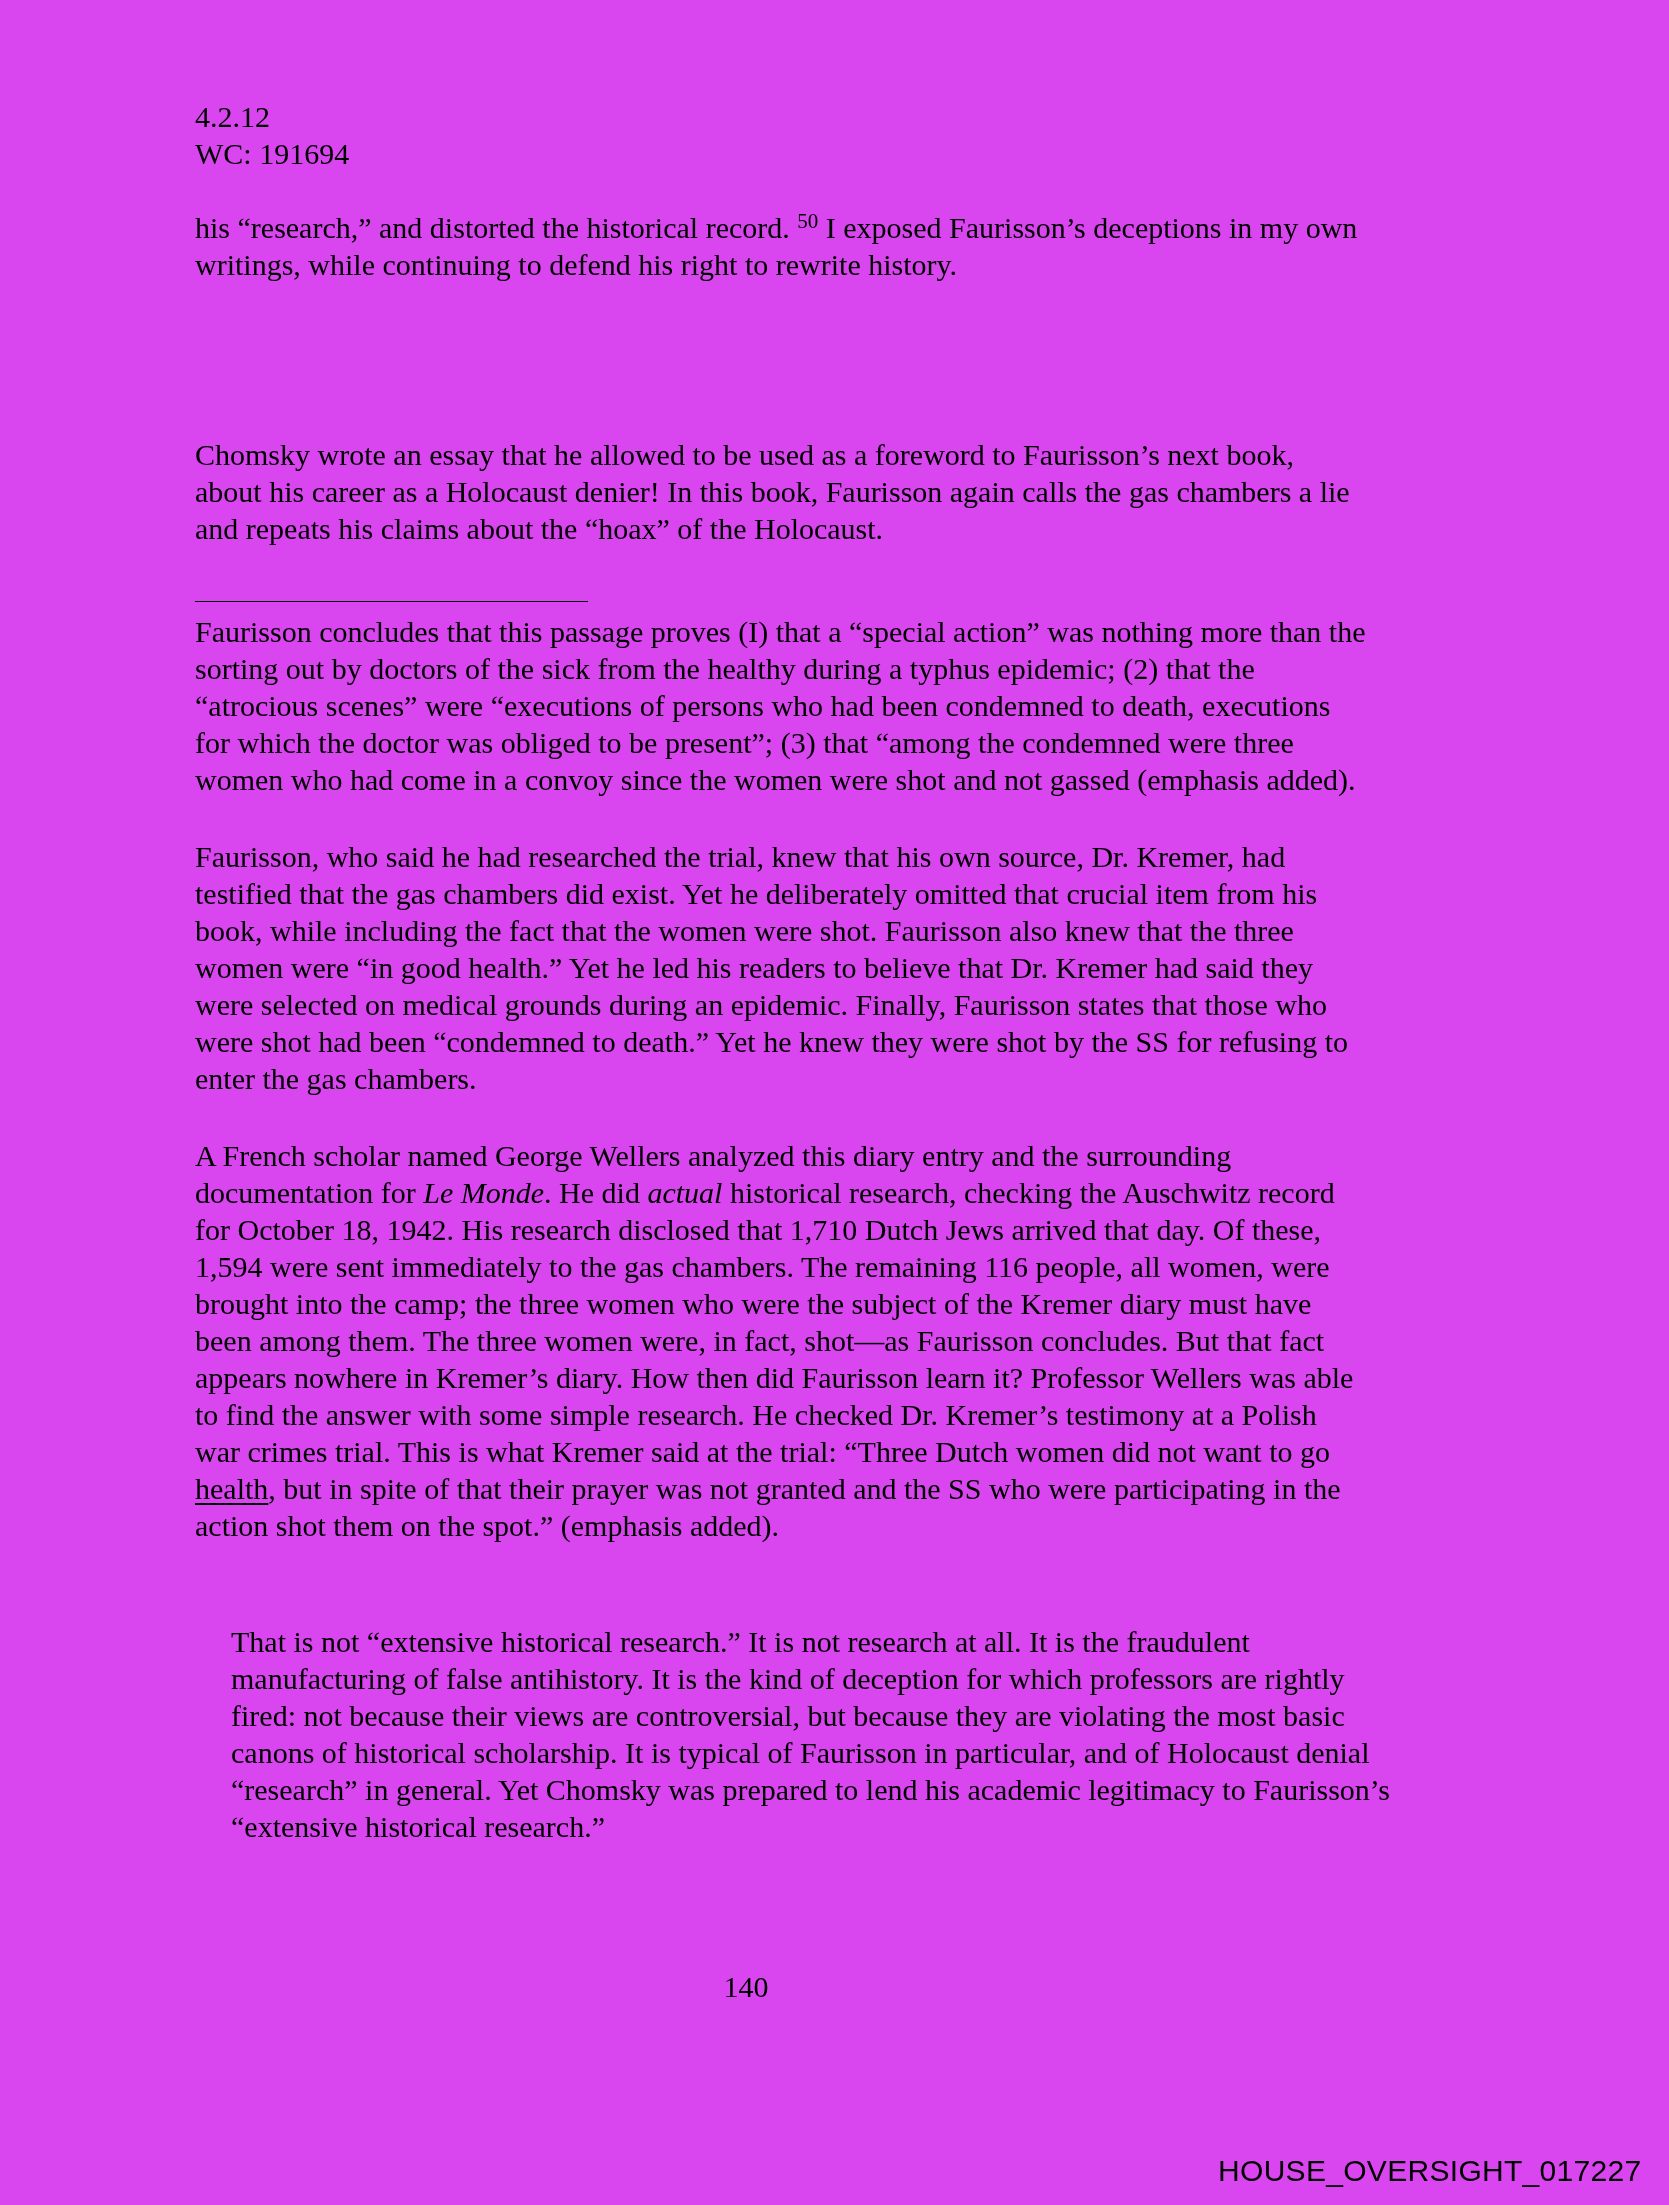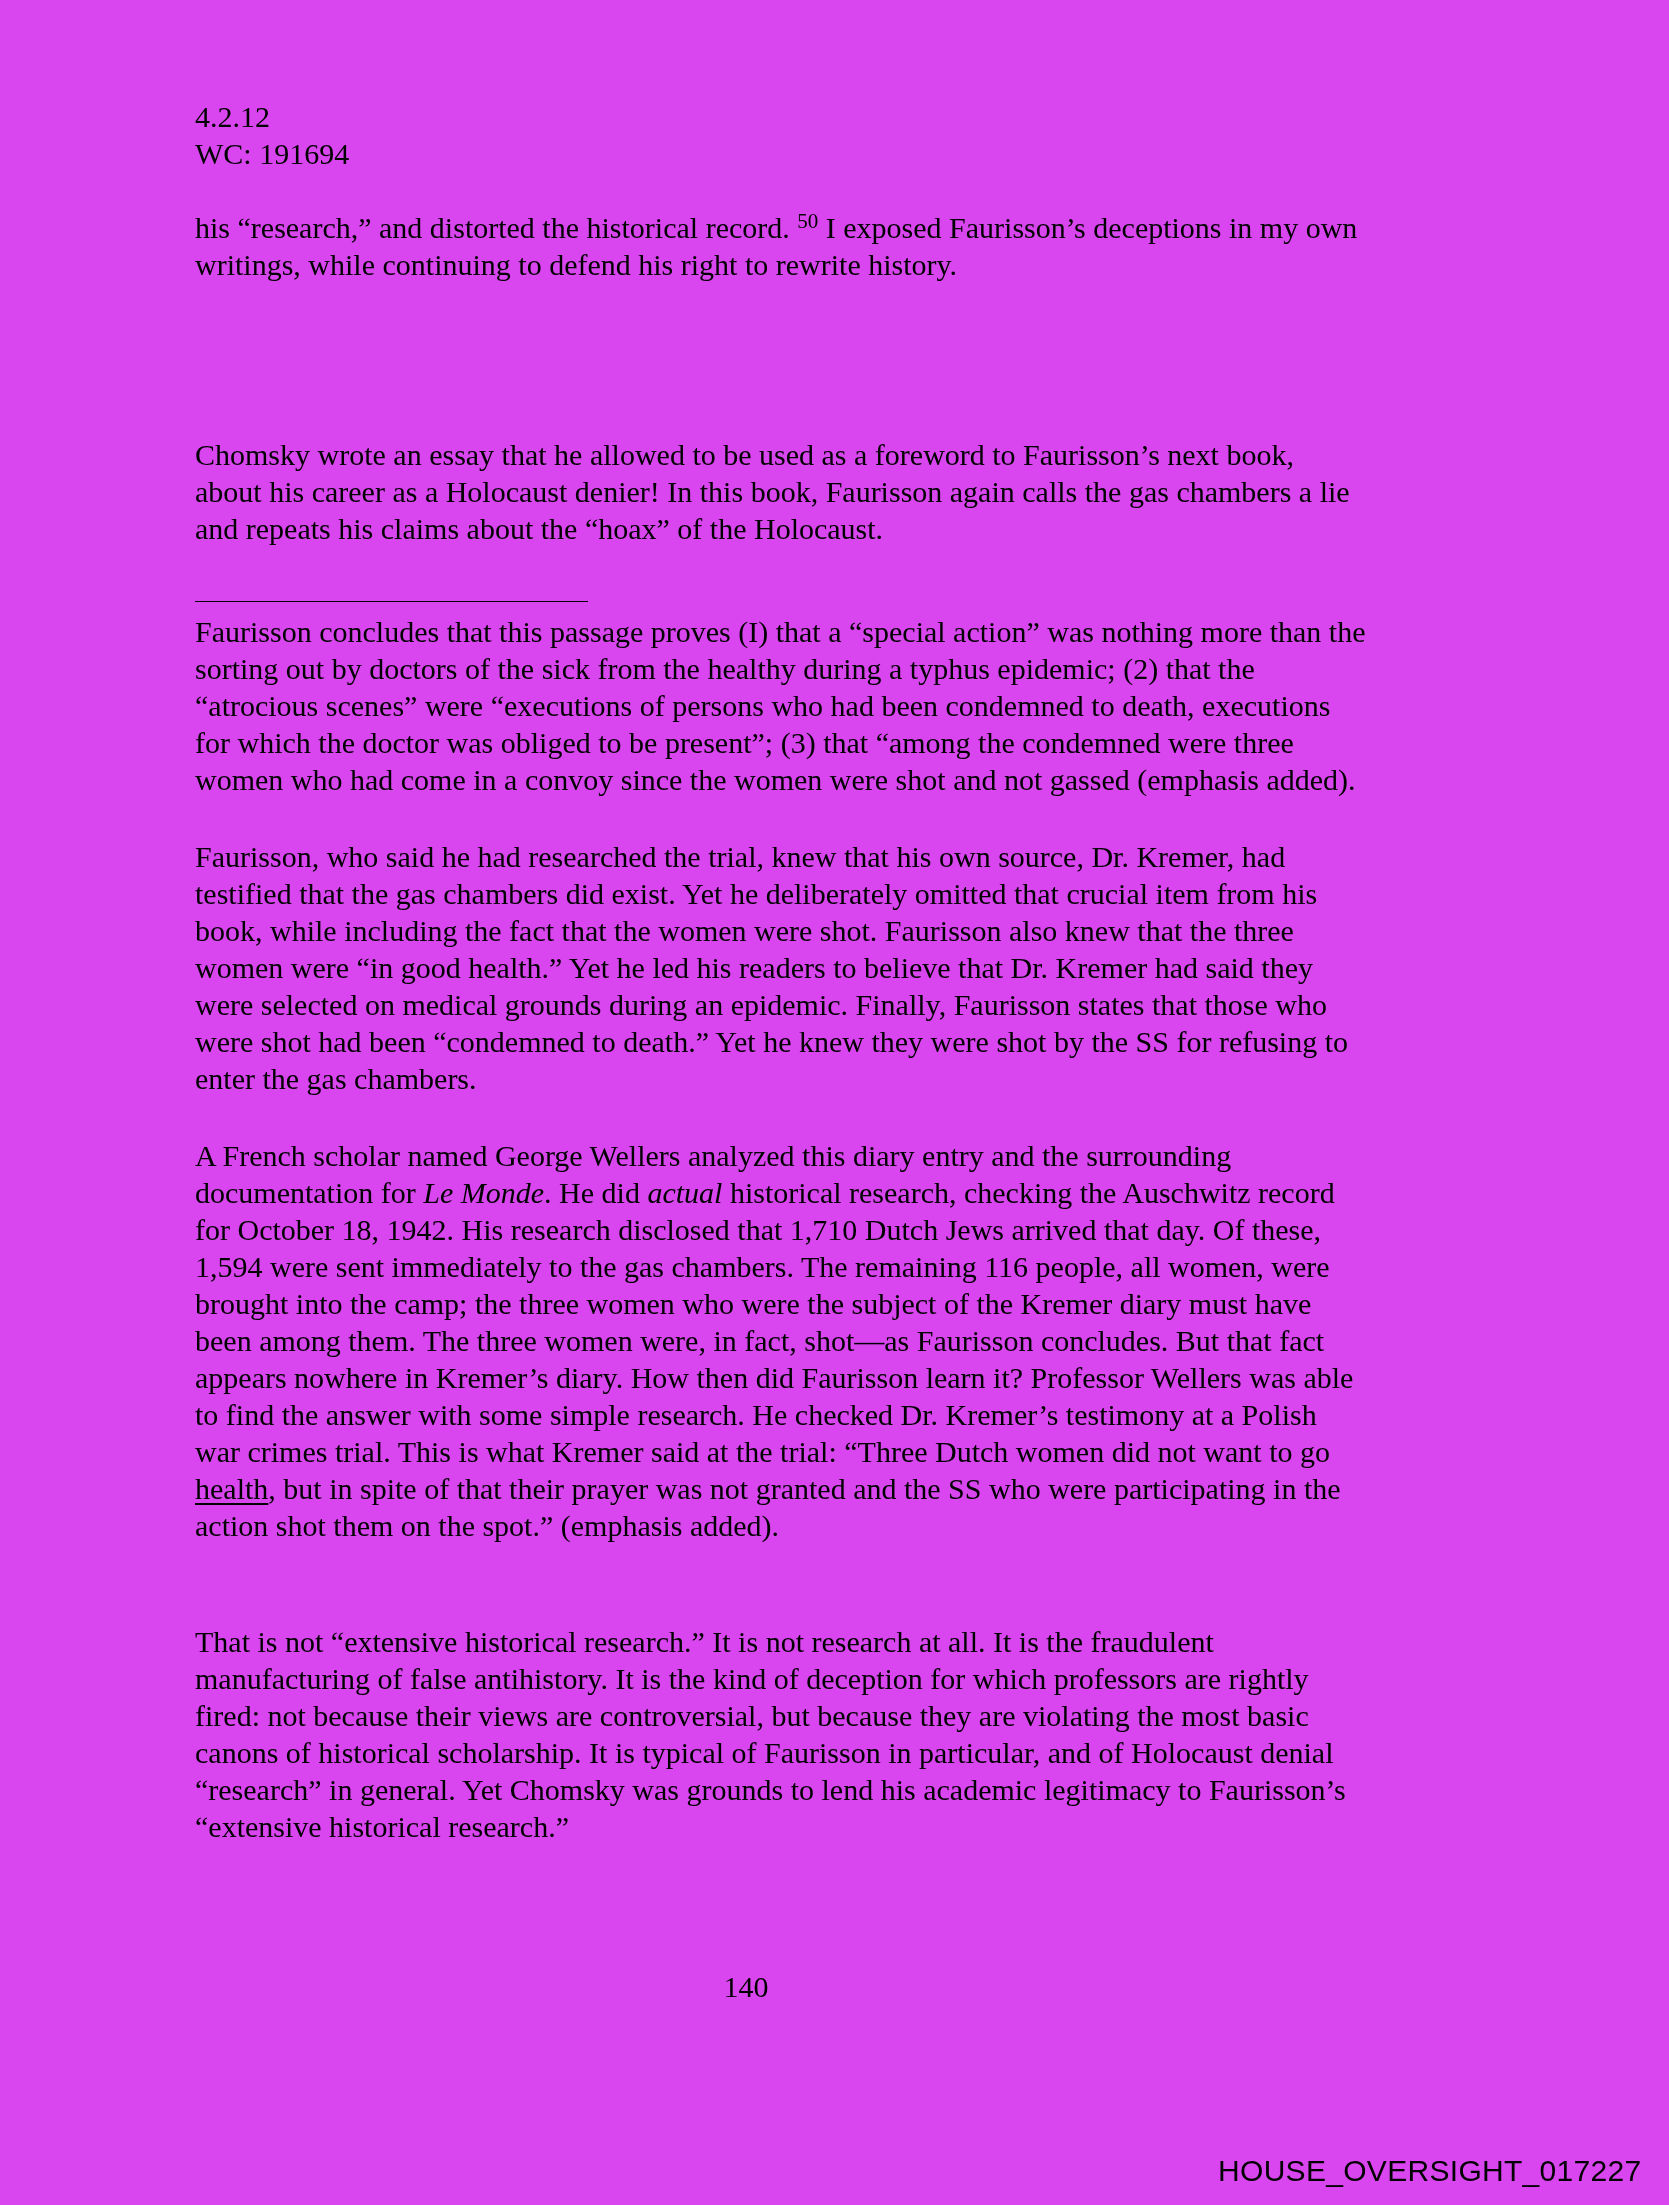--- a/index.html
+++ b/index.html
@@ -62,26 +62,26 @@
     <span class="line">1,594 were sent immediately to the gas chambers.  The remaining 116 people, all women, were</span>
     <span class="line">brought into the camp; the three women who were the subject of the Kremer diary must have</span>
     <span class="line">been among them.  The three women were, in fact, shot—as Faurisson concludes.  But that fact</span>
     <span class="line">appears nowhere in Kremer’s diary.  How then did Faurisson learn it?  Professor Wellers was able</span>
     <span class="line">to find the answer with some simple research.  He checked Dr. Kremer’s testimony at a Polish</span>
     <span class="line">war crimes trial.  This is what Kremer said at the trial:  “Three Dutch women did not want to go</span>
     <span class="line"><span class="ul">health</span><span>, but in spite of that their prayer was not granted and the SS who were participating in the</span></span>
     <span class="line">action shot them on the spot.”  (emphasis added).</span>
   </div>
 
-  <div class="blk" style="top:1623px;">
+  <div class="blk" style="top:1623px;margin-left:36px;">
     <span class="line">That is not “extensive historical research.” It is not research at all.  It is the fraudulent</span>
     <span class="line">manufacturing of false antihistory.  It is the kind of deception for which professors are rightly</span>
     <span class="line">fired: not because their views are controversial, but because they are violating the most basic</span>
     <span class="line">canons of historical scholarship.  It is typical of Faurisson in particular, and of Holocaust denial</span>
-    <span class="line">“research” in general.  Yet Chomsky was grounds to lend his academic legitimacy to Faurisson’s</span>
+    <span class="line">“research” in general.  Yet Chomsky was prepared to lend his academic legitimacy to Faurisson’s</span>
     <span class="line">“extensive historical research.”</span>
   </div>
 
   <div class="pagenum">140</div>
   <div class="bates">HOUSE_OVERSIGHT_017227</div>
 
 </div>
 
 
 </body></html>

